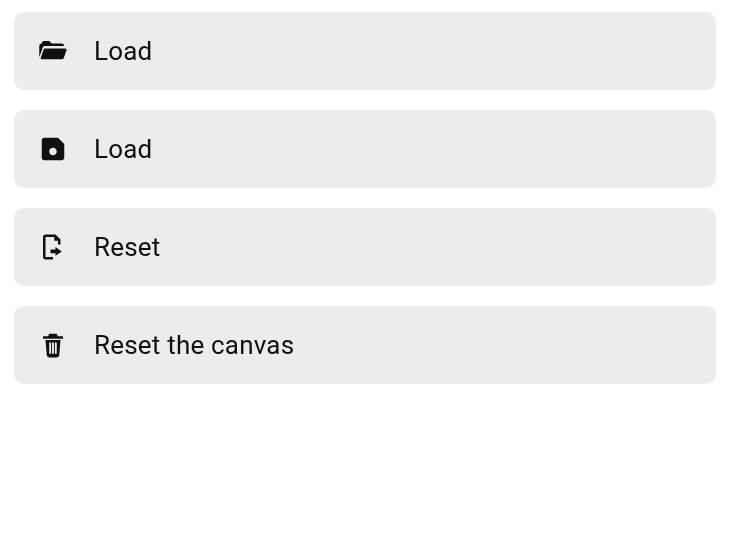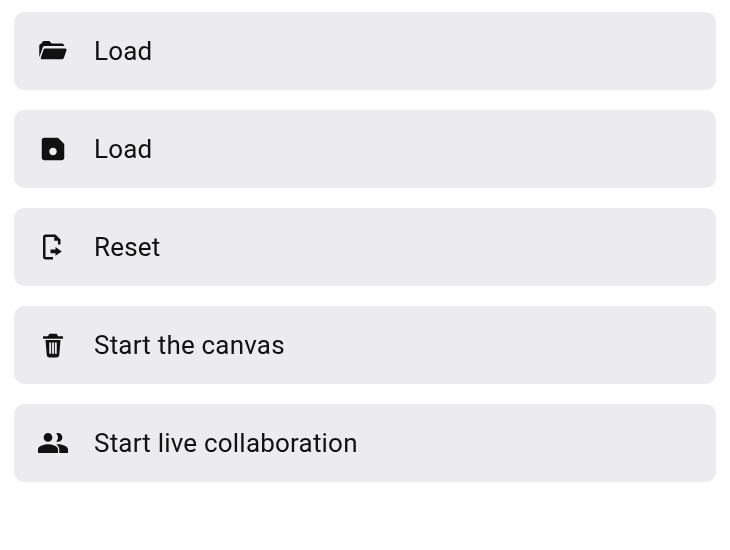--- a/index.html
+++ b/index.html
@@ -80,25 +80,17 @@
     </span>
     <span class="label">Reset</span>
   </div>
 
   <div class="menu-item">
     <span class="icon">
       <svg viewBox="0 0 24 24">
           <path d="M9 3h6l1 2h4v2H4V5h4l1-2zM6 8h12l-1 12c-.1 1.1-1 2-2.1 2H9.1c-1.1 0-2-.9-2.1-2L6 8zm3 2v9h1.5v-9H9zm2.25 0v9h1.5v-9h-1.5zm2.25 0v9H15v-9h-1.5z"></path>
         </svg>
     </span>
-    <span class="label">Start the canvas</span>
+    <span class="label">Reset the canvas</span>
   </div>
 
-  <div class="menu-item">
-    <span class="icon">
-      <svg viewBox="0 0 24 24">
-          <path d="M8 11c1.9 0 3.5-1.6 3.5-3.5S9.9 4 8 4 4.5 5.6 4.5 7.5 6.1 11 8 11zm8 0c1.9 0 3.5-1.6 3.5-3.5S17.9 4 16 4c-.5 0-1 .1-1.4.3.9.9 1.4 2 1.4 3.2s-.5 2.3-1.4 3.2c.4.2.9.3 1.4.3zM8 13c-2.7 0-8 1.3-8 4v3h16v-3c0-2.7-5.3-4-8-4zm8 0c-.4 0-.9 0-1.3.1 1.4 1 2.3 2.3 2.3 3.9v3h7v-3c0-2.7-5.3-4-8-4z"></path>
-        </svg>
-    </span>
-    <span class="label">Start live collaboration</span>
-  </div>
 
 </div>
 
 </body></html>

